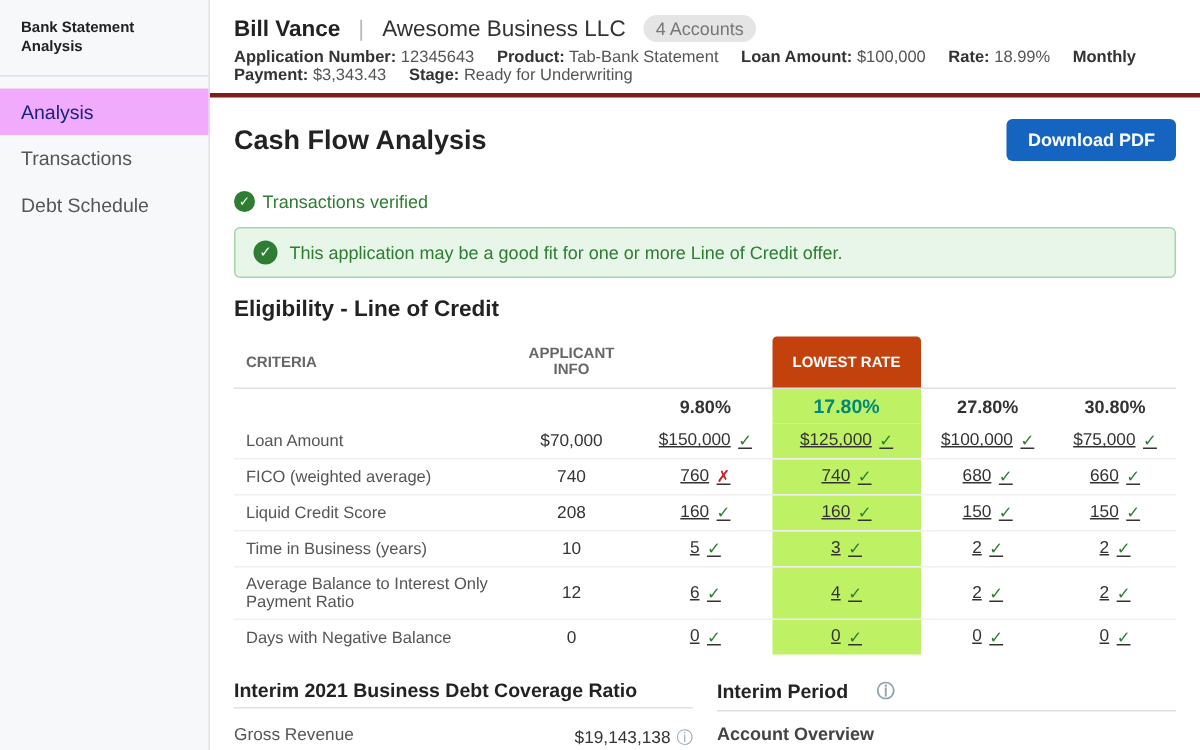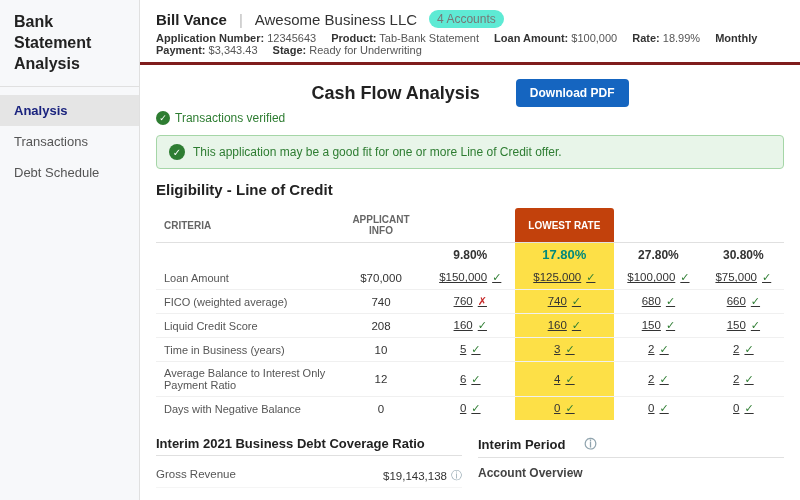--- a/index.html
+++ b/index.html
@@ -1,43 +1,43 @@
 <!DOCTYPE html>
 <html><head>
   <meta charset="utf-8">
   <style>
     * { box-sizing: border-box; margin: 0; padding: 0; }
     body { font-family: -apple-system, BlinkMacSystemFont, 'Segoe UI', Arial, sans-serif; font-size: 12px; color: #333; background: #fff; width: 800px; height: 500px; overflow: hidden; display: flex; }
 
     
     .sidebar { width: 140px; min-width: 140px; background: #f7f8fa; border-right: 1px solid #e0e0e0; padding: 0; }
-    .sidebar-title { padding: 12px 14px; font-size: 16px; font-weight: 700; color: #222; line-height: 1.3; border-bottom: 1px solid #e0e0e0; }
+    .sidebar-title { padding: 12px 14px; font-size: 10px; font-weight: 700; color: #222; line-height: 1.3; border-bottom: 1px solid #e0e0e0; }
     .sidebar-nav { padding-top: 8px; }
     .sidebar-item { padding: 8px 14px; font-size: 13px; cursor: pointer; color: #555; border-radius: 0; }
-    .sidebar-item.active { background: #e5e5e5; color: #1a237e; font-weight: 700; }
+    .sidebar-item.active { background: #f0abfc; color: #1a237e; font-weight: 400; }
 
     
     .main { flex: 1; display: flex; flex-direction: column; overflow: hidden; }
 
     
     .top-header { padding: 10px 16px 6px 16px; border-bottom: 3px solid #7f1d1d; }
     .top-header-row1 { display: flex; align-items: center; gap: 12px; margin-bottom: 4px; }
     .header-name { font-size: 15px; font-weight: 600; color: #222; }
     .header-sep { color: #bbb; font-size: 15px; }
     .header-company { font-size: 15px; color: #333; }
-    .header-accounts { font-size: 12px; color: #777; background: #5eead4; padding: 2px 8px; border-radius: 10px; }
+    .header-accounts { font-size: 12px; color: #777; background: #e5e5e5; padding: 2px 8px; border-radius: 10px; }
     .top-header-row2 { font-size: 11px; color: #555; }
     .top-header-row2 span { margin-right: 6px; }
     .top-header-row2 strong { color: #333; }
 
     
     .content { flex: 1; overflow-y: auto; padding: 14px 16px; }
 
     
-    .cf-header { display: flex; justify-content: center; align-items: center; margin-bottom: 4px; gap: 36px; }
+    .cf-header { display: flex; justify-content: space-between; align-items: center; margin-bottom: 20px; gap: 36px; }
     .cf-title { font-size: 18px; font-weight: 600; color: #222; }
     .btn-download { background: #1565c0; color: #fff; border: none; border-radius: 4px; padding: 7px 14px; font-size: 12px; font-weight: 600; cursor: pointer; }
     .verified-row { display: flex; align-items: center; gap: 5px; margin-bottom: 10px; color: #2e7d32; font-size: 12px; font-weight: 500; }
     .verified-icon { width: 14px; height: 14px; border-radius: 50%; background: #2e7d32; color: #fff; display: flex; align-items: center; justify-content: center; font-size: 9px; }
 
     
     .info-banner { background: #e8f5e9; border: 1px solid #a5d6a7; border-radius: 4px; padding: 8px 12px; margin-bottom: 12px; display: flex; align-items: center; gap: 8px; font-size: 12px; color: #2e7d32; }
     .info-banner-icon { width: 16px; height: 16px; border-radius: 50%; background: #2e7d32; color: #fff; display: flex; align-items: center; justify-content: center; font-size: 10px; flex-shrink: 0; }
 
     
@@ -54,21 +54,21 @@
     .elig-table td.col-applicant { color: #333; font-weight: 500; }
     .elig-table tr:last-child td { border-bottom: none; margin-top: 16px; }
     .rate-subrow td { padding: 0 8px 6px 8px; font-size: 12px; font-weight: 600; color: #333; }
     .rate-subrow td.highlight-col { color: #00897b; font-weight: 700; font-size: 13px; }
 
     .check { color: #2e7d32; font-size: 11px; margin-left: 3px; }
     .cross { color: #c62828; font-size: 11px; margin-left: 3px; }
 
     .cell-val { display: inline-flex; gap: 2px; text-decoration: underline; }
 
-    .highlight-col { background: #fde047; }
+    .highlight-col { background: #bef264; }
 
     
     .bottom-row { display: flex; gap: 16px; }
     .bottom-section { flex: 1; }
     .bottom-section-title { font-size: 13px; font-weight: 600; color: #222; margin-bottom: 8px; border-bottom: 1px solid #e0e0e0; padding-bottom: 4px; }
     .metric-row { display: flex; justify-content: space-between; padding: 4px 0; border-bottom: 1px solid #f5f5f5; font-size: 11.5px; }
     .metric-label { color: #555; }
     .metric-value { color: #333; font-weight: 500; display: flex; align-items: center; gap: 4px; }
     .info-icon { color: #90a4ae; font-size: 11px; cursor: pointer; }
 

